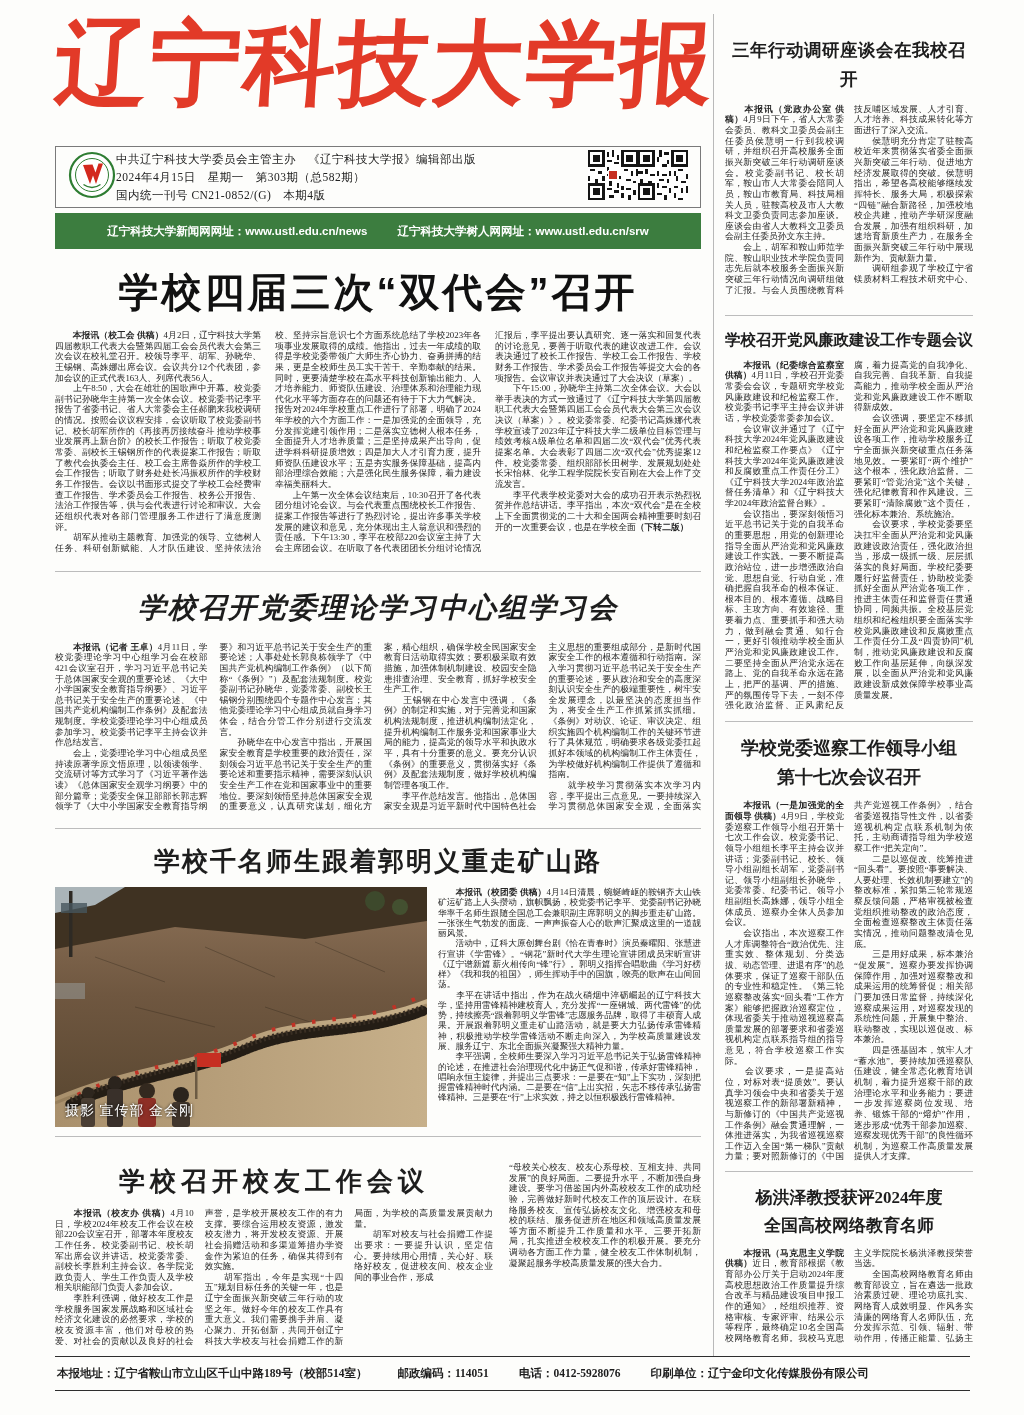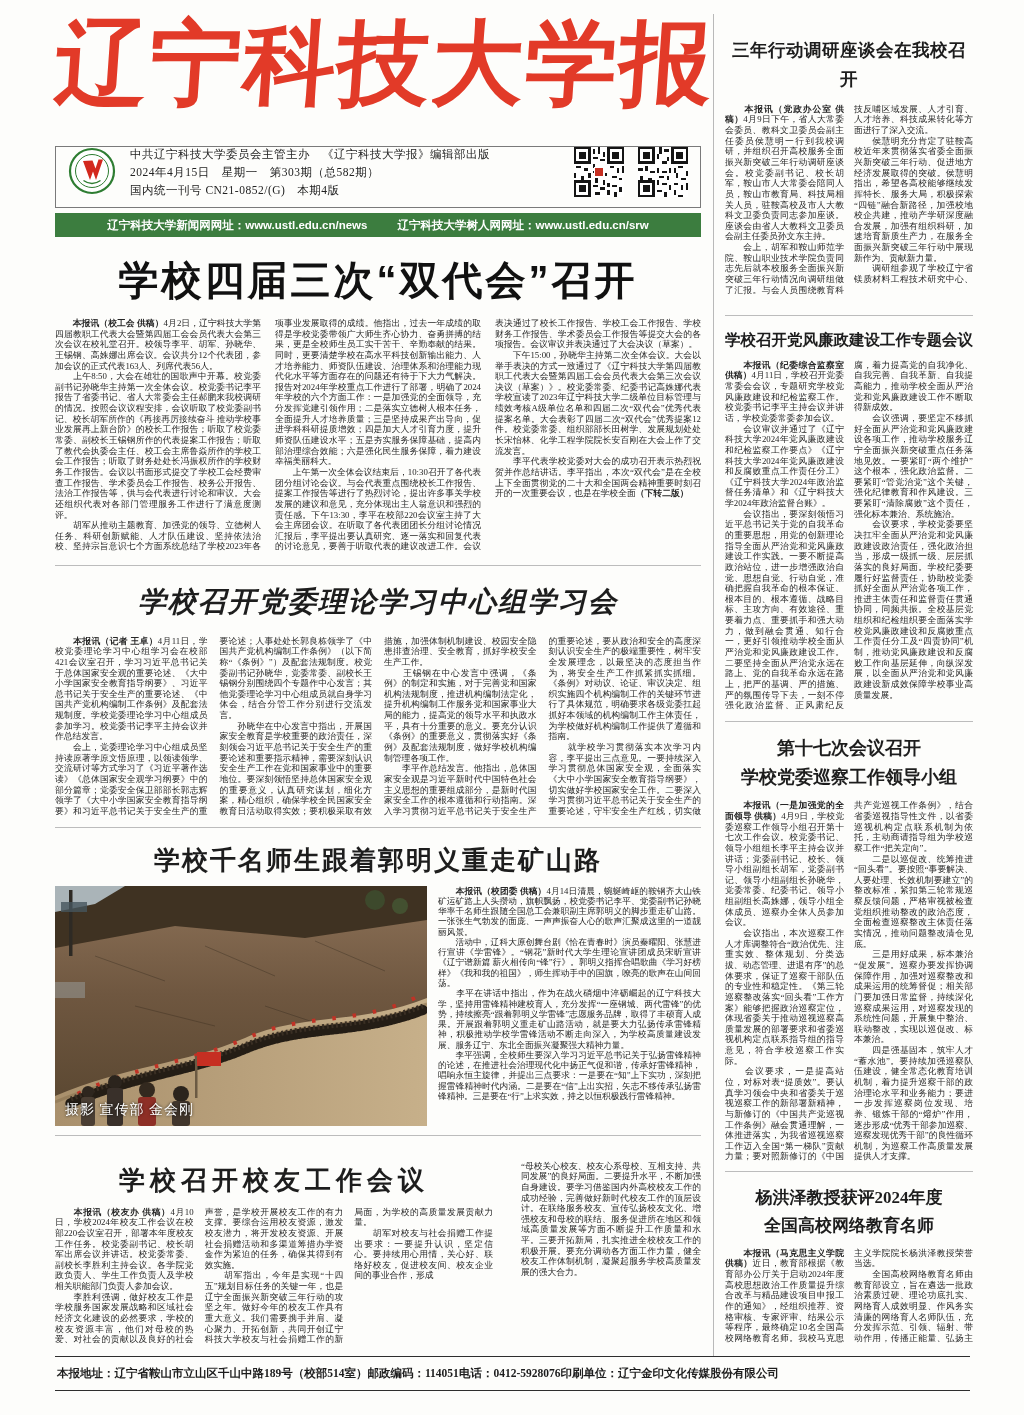--- a/index.html
+++ b/index.html
@@ -7,24 +7,24 @@
         padding:14px 54px 24px 55px;display:flex;flex-direction:column;overflow:hidden;
         font-family:"Liberation Serif","DejaVu Serif",serif;color:#1d1d1d;}
   .content{display:flex;flex:1;min-height:0;}
   .main-col{width:646px;flex:none;display:flex;flex-direction:column;}
   .right-col{flex:1;margin-left:12px;padding-left:11px;border-left:1px solid #b9b9b9;padding-top:22px;box-sizing:border-box;}
 
   
   .paper-title{color:#e23a28;font-family:"DejaVu Serif","Liberation Serif",serif;font-weight:900;
         font-size:92px;line-height:1.08;letter-spacing:2px;transform:skewX(-4deg);
         text-align:center;white-space:nowrap;height:118px;overflow:visible;}
-  .info-box{margin-top:14px;border:1px solid #7a7a7a;height:62px;display:flex;
-        padding:0 12px;gap:14px;box-sizing:border-box;}
+  .info-box{margin-top:14px;border:1px solid #7a7a7a;height:62px;display:flex;align-items:center;
+        padding:0 12px;box-sizing:border-box;}
   .info-lines{display:flex;flex-direction:column;gap:3px;font-size:11.5px;color:#222;flex:1;letter-spacing:.5px;}
-  .url-bar{margin-top:5px;background:#3c7d3f;color:#fff;height:24px;display:flex;align-items:center;
+  .url-bar{margin-top:5px;background:#3c7d3f;color:#fff;height:36px;display:flex;align-items:center;
         justify-content:center;gap:30px;font-size:11.5px;font-weight:bold;
         font-family:"Liberation Sans","DejaVu Sans",sans-serif;}
 
   
   .headline1{margin:16px 0 10px;font-family:"Liberation Sans","DejaVu Sans",sans-serif;
         font-weight:900;font-size:40px;letter-spacing:3px;text-align:center;color:#111;}
   .title2{margin:10px 0 15px;font-size:28px;font-weight:bold;letter-spacing:2px;text-align:center;font-style:italic;}
   .title3{margin:8px 0 8px;font-size:26px;font-weight:bold;letter-spacing:2px;text-align:center;}
   .title4{margin:4px 0 9px;font-size:26px;font-weight:bold;letter-spacing:5px;text-align:center;}
   h1,h2{padding:0;}
@@ -33,40 +33,40 @@
   .body{font-size:8.8px;line-height:1.21;color:#262626;text-align:justify;overflow:hidden;column-fill:auto;}
   .body .para{margin:0;text-align:justify;}
   .cols3{column-count:3;column-gap:14px;height:250px;}
   .cols4{column-count:4;column-gap:12px;height:192px;}
   .photo-row{display:flex;gap:11px;height:240px;margin-bottom:2px;}
   .photo{width:372px;flex:none;position:relative;overflow:hidden;background:#6f5740;}
   .photo svg{display:block;width:100%;height:100%;}
   .caption{position:absolute;left:10px;bottom:7px;color:#fff;font-size:14px;letter-spacing:1px;
         text-shadow:0 0 3px rgba(0,0,0,.9);}
   .photo-text{flex:1;font-size:8.7px;line-height:1.18;}
-  .bottom-row{display:flex;gap:28px;height:206px;margin-top:16px;}
+  .bottom-row{display:flex;gap:16px;height:206px;margin-top:16px;}
   .bottom-left{width:438px;flex:none;}
   .cols3b{column-count:3;column-gap:11px;height:148px;}
   .side-col{flex:1;padding-top:2px;}
 
   .rule{border:none;border-top:1px solid #bcbcbc;margin:7px 0;}
   .r-rule{border:none;border-top:1px solid #bcbcbc;margin:9px 0;}
 
   
   .r-title-lg{margin:0 0 10px;font-size:17.5px;font-weight:bold;line-height:1.65;text-align:center;letter-spacing:.5px;}
   .r-title-md{margin:14px 0 9px;font-size:15.5px;font-weight:bold;text-align:center;letter-spacing:0;white-space:nowrap;}
   .r-title-2l{margin:12px 0 9px;font-size:18px;font-weight:bold;line-height:1.6;text-align:center;}
   .r-title-2s{margin:12px 0 9px;font-size:17px;font-weight:bold;line-height:1.6;text-align:center;}
   .tl{display:block;}
   .rcols2{column-count:2;column-gap:10px;}
   .rhA{height:202px;} .rhB{height:352px;} .rhC{height:362px;} .rhD{height:108px;}
 
   
   .footer{margin-top:auto;border-top:1.5px solid #2e2e2e;border-bottom:1.5px solid #2e2e2e;
-        padding:9px 2px;display:flex;font-size:11.5px;font-weight:bold;white-space:nowrap;}
+        padding:9px 2px;display:flex;gap:30px;font-size:11.5px;font-weight:bold;white-space:nowrap;}
 </style>
 </head>
 <body>
 
 <div class="page">
   <div class="content">
 
     <div class="main-col">
 
       <div>
@@ -231,22 +231,22 @@
             <p class="para">　　会议指出，要深刻领悟习近平总书记关于党的自我革命的重要思想，用党的创新理论指导全面从严治党和党风廉政建设工作实践。一要不断提高政治站位，进一步增强政治自觉、思想自觉、行动自觉，准确把握自我革命的根本保证、根本目的、根本遵循、战略目标、主攻方向、有效途径、重要着力点、重要抓手和强大动力，做到融会贯通、知行合一，更好引领推动学校全面从严治党和党风廉政建设工作。二要坚持全面从严治党永远在路上、党的自我革命永远在路上，把严的基调、严的措施、严的氛围传导下去，一刻不停强化政治监督、正风肃纪反腐，着力提高党的自我净化、自我完善、自我革新、自我提高能力，推动学校全面从严治党和党风廉政建设工作不断取得新成效。</p>
             <p class="para">　　会议强调，要坚定不移抓好全面从严治党和党风廉政建设各项工作，推动学校服务辽宁全面振兴新突破重点任务落地见效。一要紧盯“两个维护”这个根本，强化政治监督。二要紧盯“管党治党”这个关键，强化纪律教育和作风建设。三要紧盯“清除腐败”这个责任，强化标本兼治、系统施治。</p>
             <p class="para">　　会议要求，学校党委要坚决扛牢全面从严治党和党风廉政建设政治责任，强化政治担当，形成一级抓一级、层层抓落实的良好局面。学校纪委要履行好监督责任，协助校党委抓好全面从严治党各项工作，推进主体责任和监督责任贯通协同，同频共振。全校基层党组织和纪检组织要全面落实学校党风廉政建设和反腐败重点工作责任分工及“四责协同”机制，推动党风廉政建设和反腐败工作向基层延伸，向纵深发展，以全面从严治党和党风廉政建设新成效保障学校事业高质量发展。</p>
           </div>
       </div>
 
       <hr class="r-rule">
 
       <div>
         <h2 class="r-title-2l">
+          <span class="tl">学校党委巡察工作领导小组</span>
           <span class="tl">第十七次会议召开</span>
-          <span class="tl">学校党委巡察工作领导小组</span>
         </h2>
         <div class="body rcols2 rhC">
             <p class="para">　　<b>本报讯（一是加强党的全面领导 供稿）</b>4月9日，学校党委巡察工作领导小组召开第十七次工作会议。校党委书记、领导小组组长李平主持会议并讲话；党委副书记、校长、领导小组副组长胡军，党委副书记、领导小组副组长孙晓华，党委常委、纪委书记、领导小组副组长高姝娜，领导小组全体成员、巡察办全体人员参加会议。</p>
             <p class="para">　　会议指出，本次巡察工作人才库调整符合“政治优先、注重实效、整体规划、分类选拔、动态管理、进退有序”的总体要求，保证了巡察干部队伍的专业性和稳定性。《第三轮巡察整改落实“回头看”工作方案》能够把握政治巡察定位，体现省委关于推动巡视巡察高质量发展的部署要求和省委巡视机构定点联系指导组的指导意见，符合学校巡察工作实际。</p>
             <p class="para">　　会议要求，一是提高站位，对标对表“提质效”。要认真学习领会中央和省委关于巡视巡察工作的新部署新精神，与新修订的《中国共产党巡视工作条例》融会贯通理解，一体推进落实，为我省巡视巡察工作迈入全国“第一梯队”贡献力量；要对照新修订的《中国共产党巡视工作条例》，结合省委巡视指导性文件，以省委巡视机构定点联系机制为依托，主动商请指导组为学校巡察工作“把关定向”。</p>
             <p class="para">　　二是以巡促改、统筹推进“回头看”。要按照“事要解决、人要处理、长效机制要建立”的整改标准，紧扣第三轮常规巡察反馈问题，严格审视被检查党组织推动整改的政治态度，全面检查巡察整改主体责任落实情况，推动问题整改清仓见底。</p>
             <p class="para">　　三是用好成果，标本兼治“促发展”。巡察办要发挥协调保障作用，加强对巡察整改和成果运用的统筹督促；相关部门要加强日常监督，持续深化巡察成果运用，对巡察发现的系统性问题，开展集中整治、联动整改，实现以巡促改、标本兼治。</p>
             <p class="para">　　四是强基固本，筑牢人才“蓄水池”。要持续加强巡察队伍建设，健全常态化教育培训机制，着力提升巡察干部的政治理论水平和业务能力；要进一步发挥巡察岗位发现、培养、锻炼干部的“熔炉”作用，逐步形成“优秀干部参加巡察、巡察发现优秀干部”的良性循环机制，为巡察工作高质量发展提供人才支撑。</p>
           </div>
       </div>

